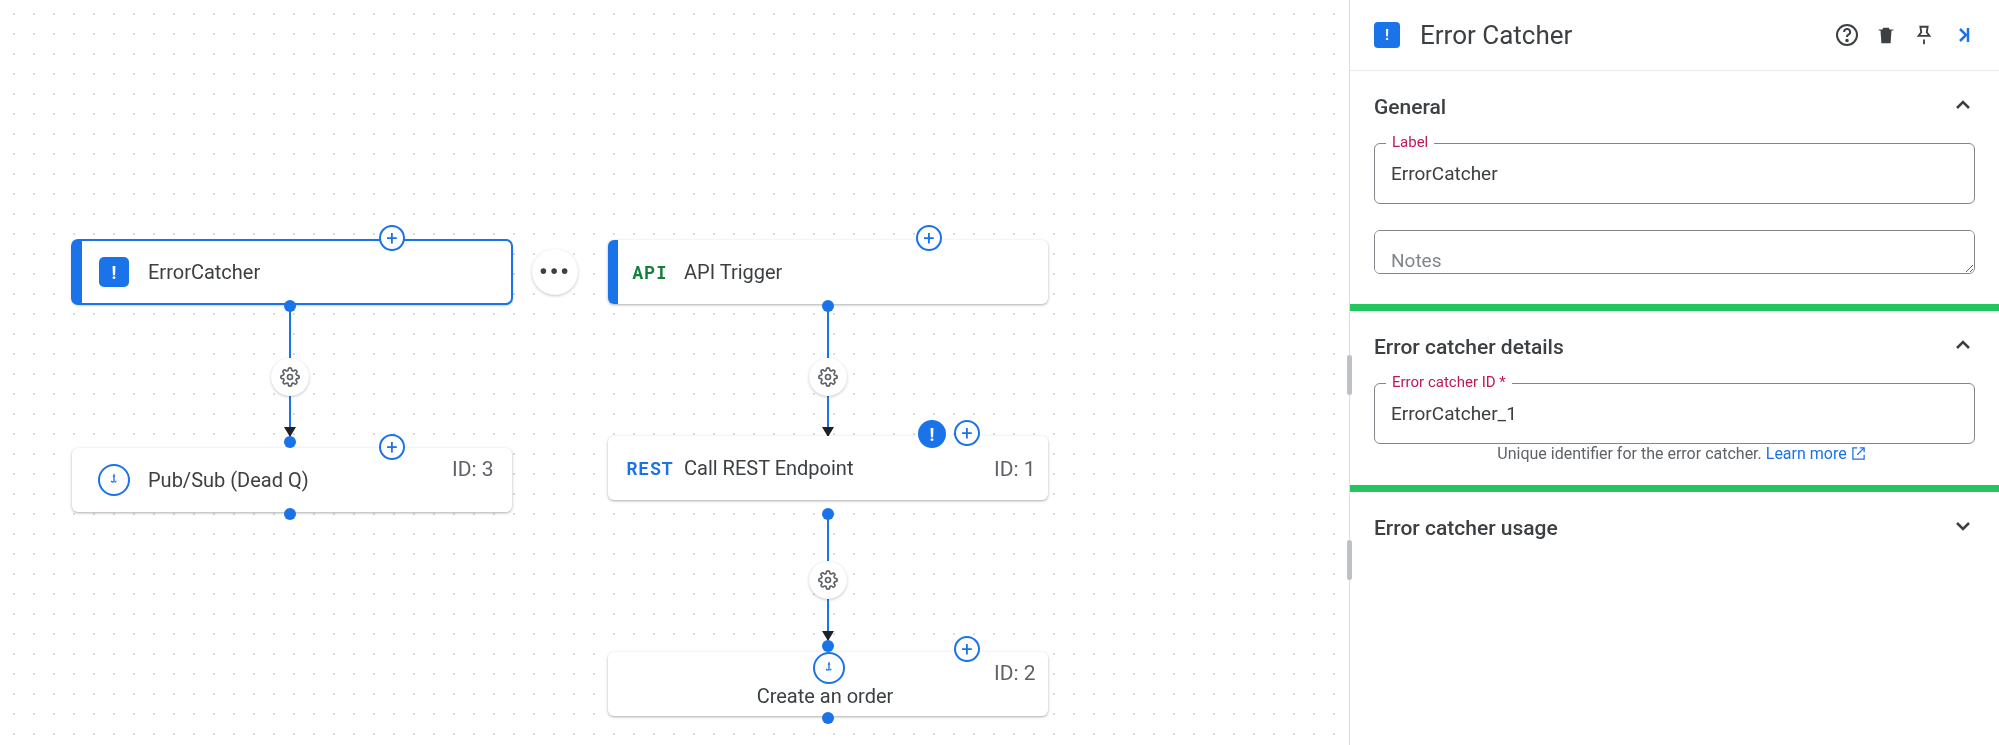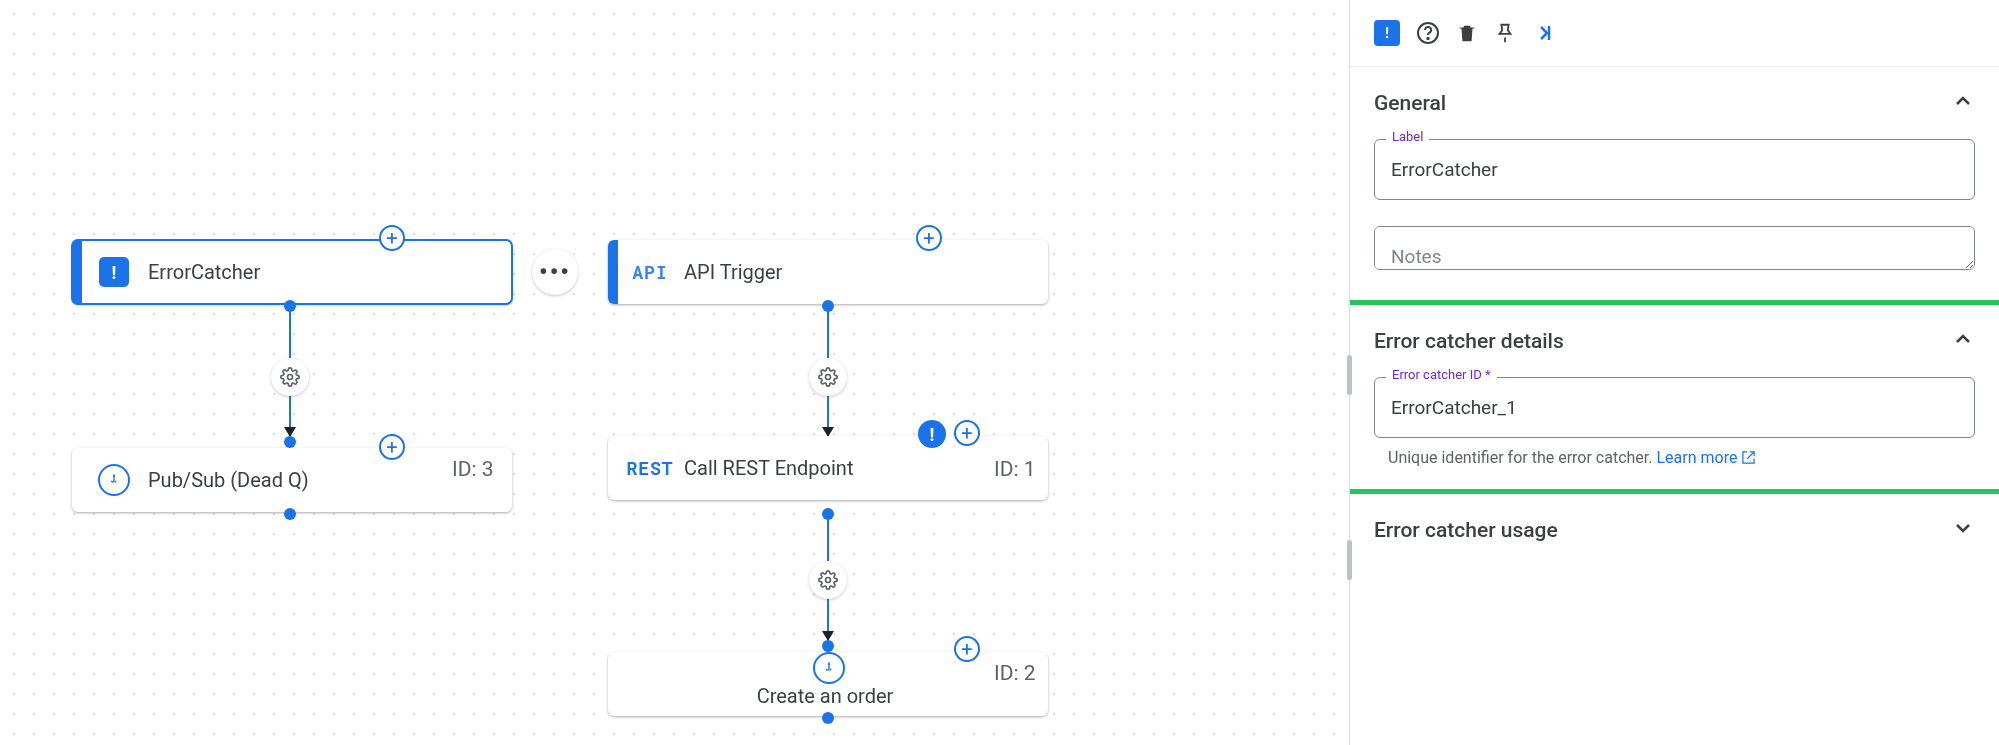--- a/index.html
+++ b/index.html
@@ -50,21 +50,21 @@
     outline: 2px solid #1a73e8;
     outline-offset: -1px;
   }
 
   .error-badge {
     width:30px;height:30px;border-radius:5px;background:#1a73e8;
     display:flex;align-items:center;justify-content:center;
     color:#fff;font-weight:700;font-size:18px;
   }
 
-  .api-text { color:#3b82f6; font-weight:700; font-size:18px; letter-spacing:1px; font-family: 'Roboto Mono', monospace;}
+  .api-text { color:#15803d; font-weight:700; font-size:18px; letter-spacing:1px; font-family: 'Roboto Mono', monospace;}
   .rest-text { color:#1a73e8; font-weight:700; font-size:18px; letter-spacing:1px; font-family: 'Roboto Mono', monospace;}
 
   .plug-icon {
     width:32px;height:32px;border:2.5px solid #1a73e8;border-radius:50%;
     display:flex;align-items:center;justify-content:center;position:relative;
   }
   .plug-icon svg { display:block; }
 
   
   .conn {
@@ -107,42 +107,42 @@
     position:relative;
   }
   .panel-header {
     display:flex;align-items:center;gap:16px;padding:20px 24px;
     border-bottom:1px solid #e8eaed;
   }
   .panel-header .title { font-size:26px; color:#3c4043; flex:1; margin-left:4px;}
   .panel-header .hicon { color:#3c4043; cursor:pointer; display:flex;align-items:center;}
   .panel-header .hicon.blue { color:#1a73e8; }
 
-  .section { border-bottom:5px solid #22c55e; padding: 0 24px; }
+  .section { border-bottom:7px solid #22c55e; padding: 0 24px; }
   .section-head {
     display:flex;align-items:center;justify-content:space-between;
     padding:22px 0;
     cursor:pointer;
   }
   .section-head h3 { font-size:21px;font-weight:500;color:#3c4043; }
   .chev { color:#3c4043; }
 
   .field { position:relative; margin-bottom:26px; }
   .field .flabel {
     position:absolute;top:-10px;left:12px;background:#fff;padding:0 6px;
-    font-size:13px;color:#6d28d9;
+    font-size:15px;color:#be185d;
   }
   .field input, .field textarea {
     width:100%;border:1px solid #80868b;border-radius:6px;
     padding:18px 16px;font-size:19px;color:#3c4043;font-family:inherit;
     outline:none;
   }
   .field textarea { resize:vertical; height:44px; }
   .field textarea::placeholder { color:#80868b; }
-  .helper { font-size:16px;color:#5f6368;margin-top:10px;margin-bottom:22px;padding-left:14px;}
+  .helper { font-size:16px;color:#5f6368;margin-top:0;margin-bottom:22px;padding-left:14px;text-align:center;}
   .helper a { color:#1a73e8;text-decoration:none; }
 
   .vhandle {
     position:absolute; left:-3px; width:5px; height:40px; background:#bdc1c6; border-radius:3px;
   }
 </style>
 </head>
 <body>
 
 <div class="canvas">
@@ -241,20 +241,21 @@
   <div class="dot" style="left:822px;top:712px;"></div>
 
 </div>
 
 <div class="panel">
   <div class="vhandle" style="top:355px;"></div>
   <div class="vhandle" style="top:540px;"></div>
 
   <div class="panel-header">
     <div class="error-badge" style="width:26px;height:26px;font-size:15px;border-radius:4px;">!</div>
+    <div class="title">Error Catcher</div>
     <span class="hicon">
       <svg width="24" height="24" viewBox="0 0 24 24" fill="none" stroke="currentColor" stroke-width="2">
           <circle cx="12" cy="12" r="10"></circle>
           <path d="M9.1 9a3 3 0 1 1 4.27 2.72c-.86.43-1.37 1.3-1.37 2.28"></path>
           <circle cx="12" cy="17.5" r="0.8" fill="currentColor"></circle>
         </svg>
     </span>
     <span class="hicon">
       <svg width="22" height="22" viewBox="0 0 24 24" fill="currentColor">
           <path d="M6 7h12l-1 14H7L6 7zm3-3h6l1 2H8l1-2zM4 6h16v1H4z"></path>

